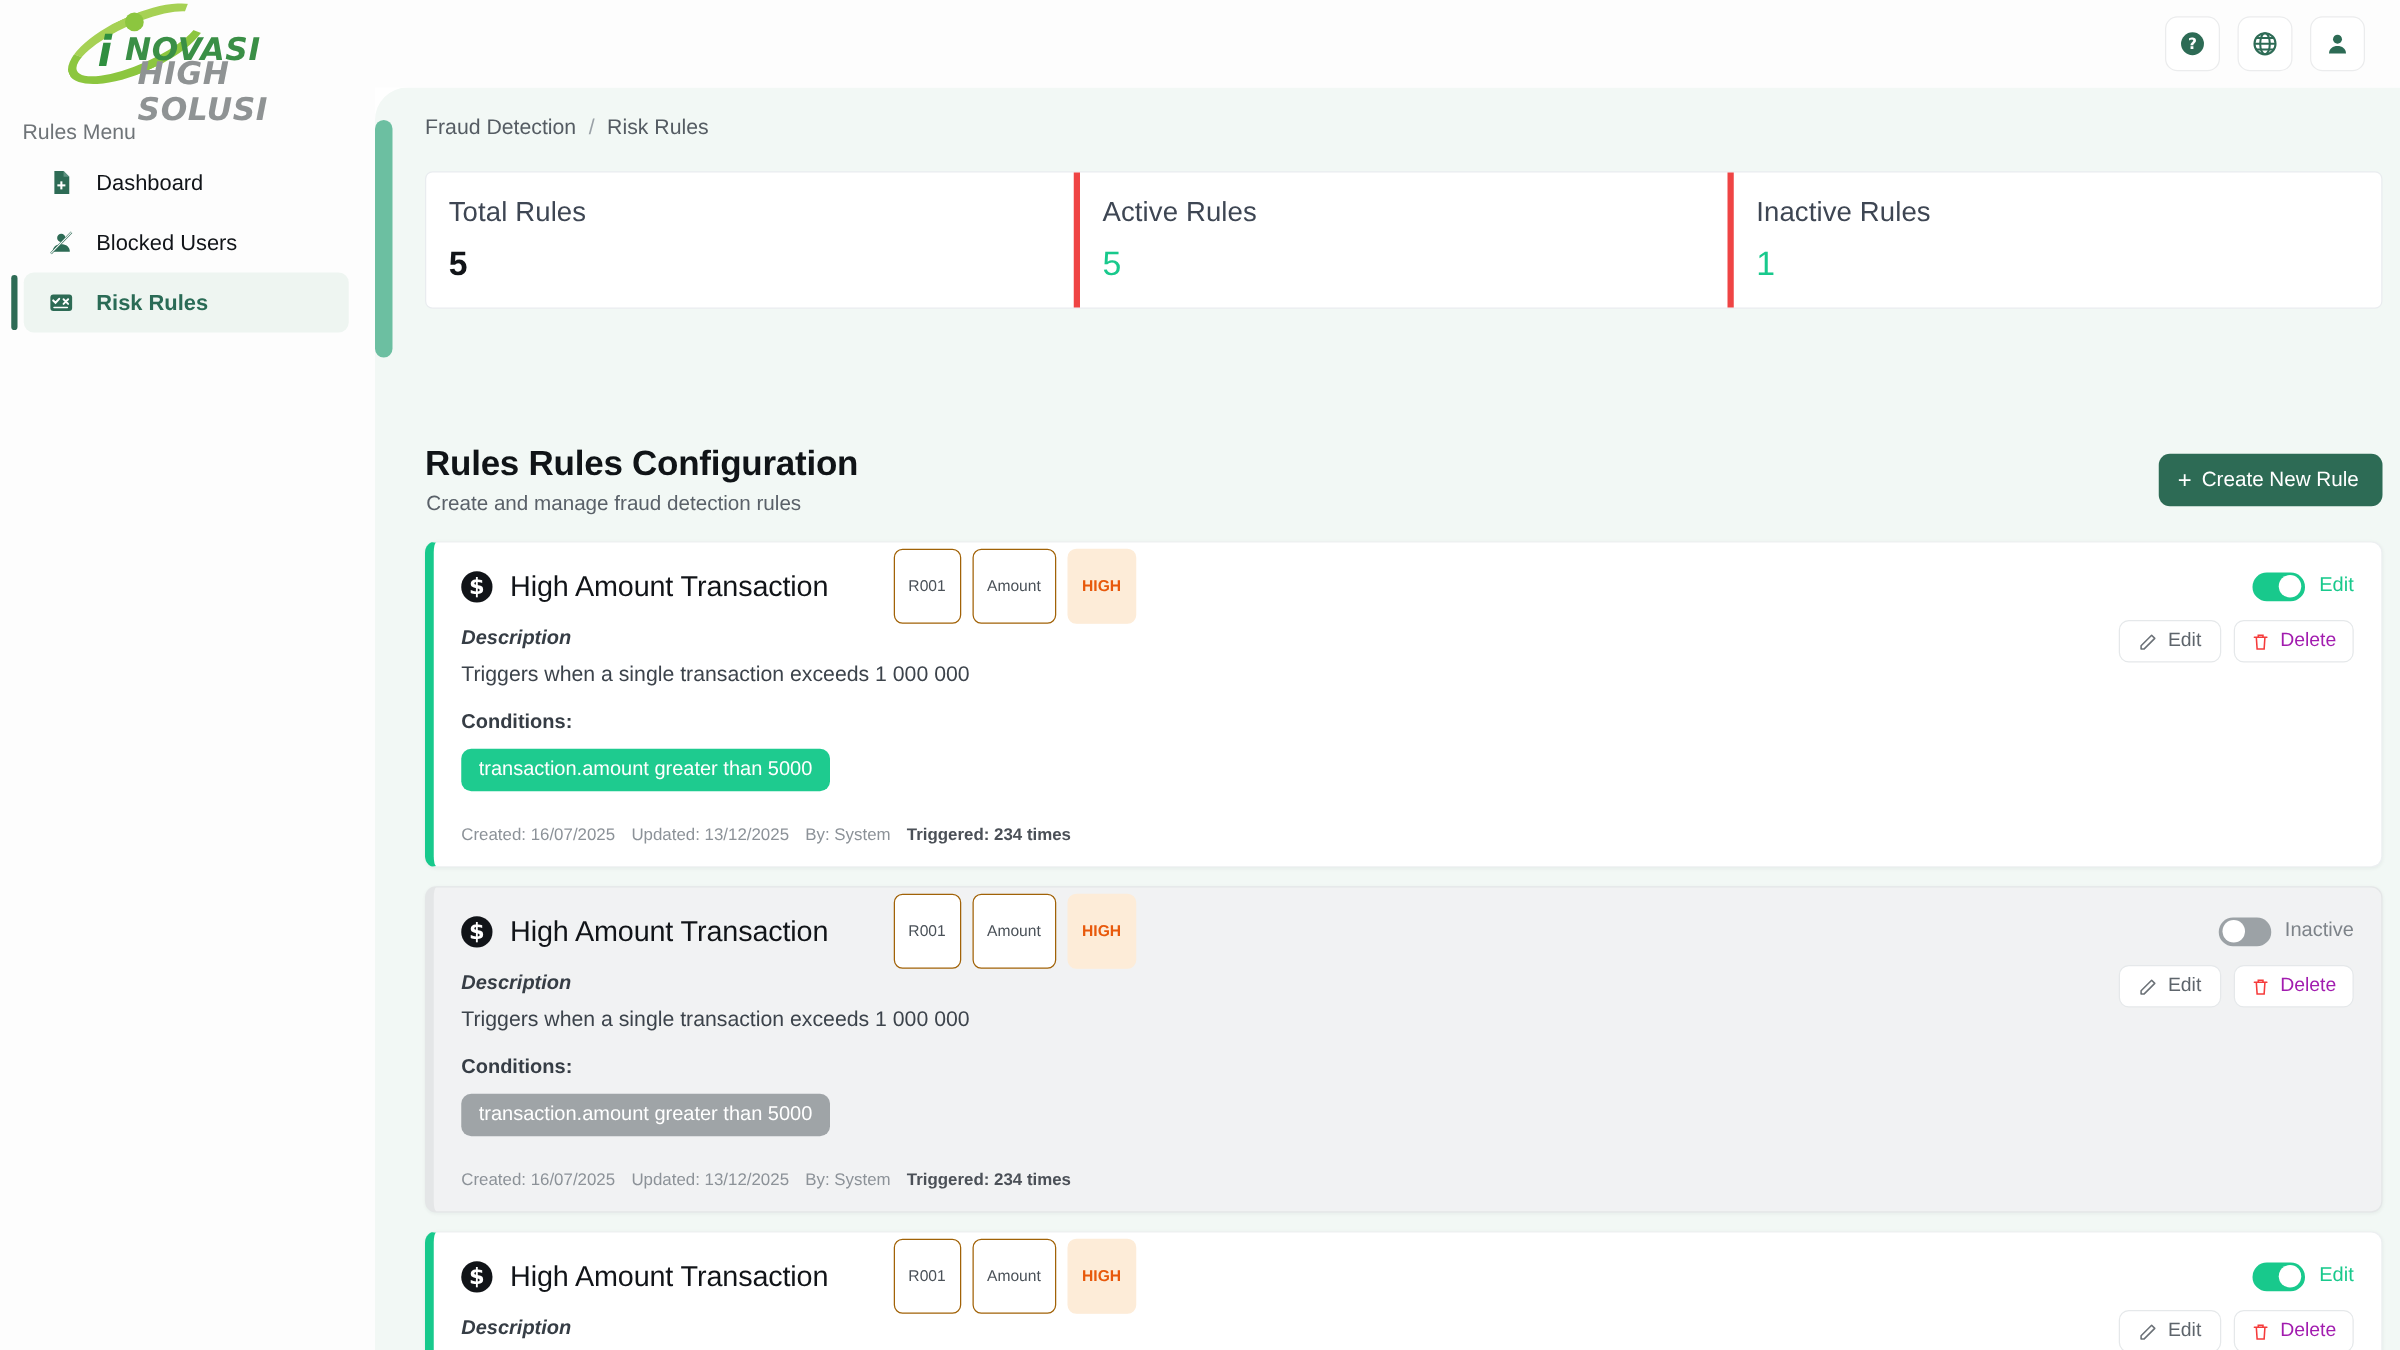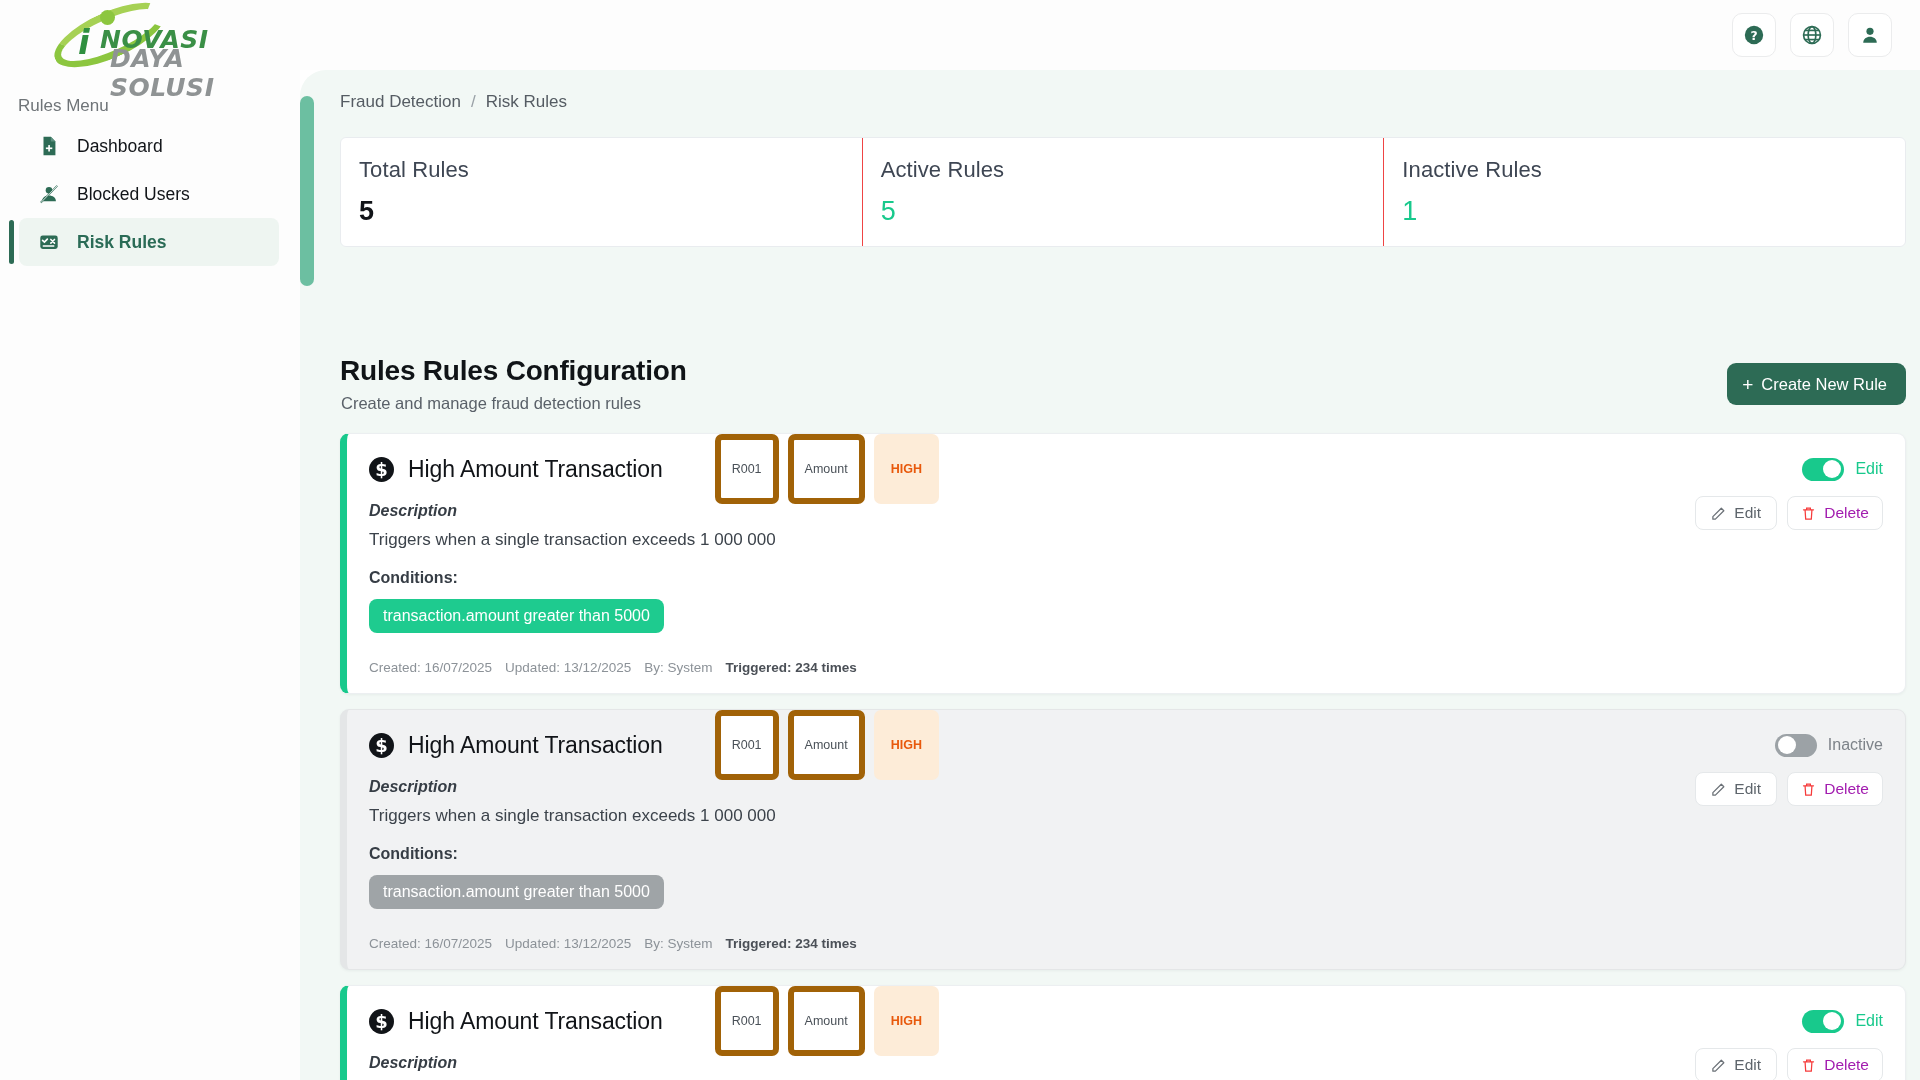--- a/index.html
+++ b/index.html
@@ -142,21 +142,21 @@
     position: absolute; left: 0px; top: 67px;
     width: 1566px; height: 110px;
     background: #ffffff;
     border: 1px solid #e9ecef;
     border-radius: 6px;
     display: flex;
   }
   .stat {
     flex: 1;
     padding: 19px 0 0 18px;
-    border-right: 1px solid #ef4444;
+    border-right: 5px solid #ef4444;
   }
   .stat:last-child { border-right: none; }
   .stat-label {
     font-size: 22px; color: #3e4653; font-weight: 400;
     letter-spacing: 0.1px;
   }
   .stat-value {
     margin-top: 13px;
     font-size: 27px; font-weight: 600;
     color: #111418;
@@ -225,21 +225,21 @@
   }
   .rule-title {
     font-size: 23px; color: #111418; font-weight: 400;
     letter-spacing: -0.1px;
   }
   .badges { display: flex; gap: 9px; margin-left: 38px; }
   .badge {
     font-size: 12.5px;
     padding: 22px 11px;
     border-radius: 7px;
-    border: 6px solid #a16207;
+    border: 1px solid #a16207;
     color: #4a5158;
     background: #ffffff;
     white-space: nowrap;
   }
   .badge.sev {
     background: #fdecd8;
     border-color: #fdecd8;
     color: #e8590c;
     font-weight: 700;
   }
@@ -322,21 +322,21 @@
 </head>
 <body>
 
 <div id="sidebar">
 
   <div class="logo-wrap">
     <div class="logo-swoosh"></div>
     <div class="logo-dot"></div>
     <div class="logo-i">i</div>
     <div class="logo-l1">NOVASI</div>
-    <div class="logo-l2">DAYA SOLUSI</div>
+    <div class="logo-l2">HIGH SOLUSI</div>
   </div>
 
   <div class="menu-title">Rules Menu</div>
 
   <nav class="nav">
 
     <div class="nav-item">
       <span class="nav-ico">
         <svg width="22" height="22" viewBox="0 0 24 24">
           <path d="M6 2h8l5 5v15H6z" fill="#2d6b55"></path>

